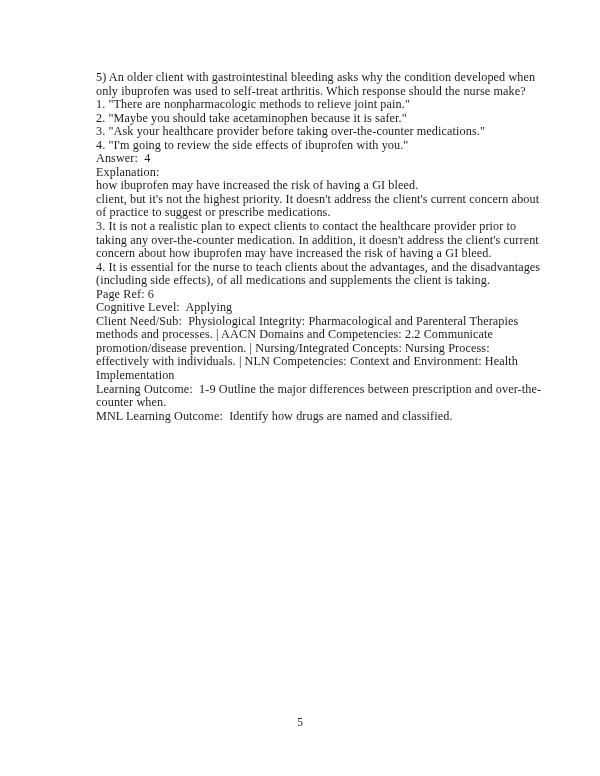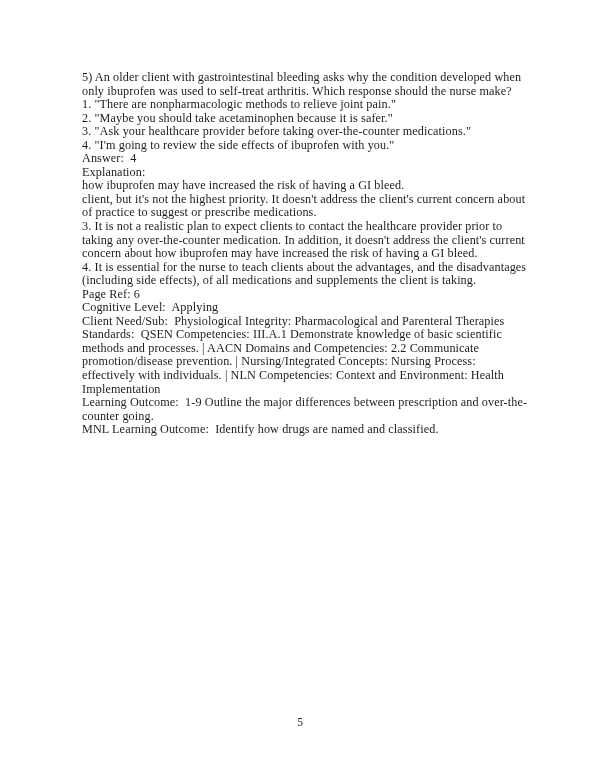--- a/index.html
+++ b/index.html
@@ -12,21 +12,21 @@
     font-family: "Liberation Serif", serif;
     color: #1d1d1d;
   }
   .page {
     position: absolute;
     inset: 0;
     background: #ffffff;
   }
   .text-block {
     position: absolute;
-    left: 82px;
+    left: 96px;
     top: 71px;
     width: 470px;
   }
   .ln {
     white-space: pre;
     font-size: 12.2px;
     line-height: 13.55px;
     height: 13.55px;
     letter-spacing: 0.1px;
   }
@@ -71,27 +71,26 @@
       <div class="ln">taking any over-the-counter medication. In addition, it doesn't address the client's current</div>
       <div class="ln">concern about how ibuprofen may have increased the risk of having a GI bleed.</div>
       <div class="ln">4. It is essential for the nurse to teach clients about the advantages, and the disadvantages</div>
       <div class="ln">(including side effects), of all medications and supplements the client is taking.</div>
     </div>
 
     <div>
       <div class="ln">Page Ref: 6</div>
       <div class="ln">Cognitive Level:  Applying</div>
       <div class="ln">Client Need/Sub:  Physiological Integrity: Pharmacological and Parenteral Therapies</div>
-      <div class="ln">Standards:  QSEN Competencies: III.A.1 Demonstrate knowledge of basic scientific</div>
       <div class="ln">methods and processes. | AACN Domains and Competencies: 2.2 Communicate</div>
       <div class="ln">promotion/disease prevention. | Nursing/Integrated Concepts: Nursing Process:</div>
       <div class="ln">effectively with individuals. | NLN Competencies: Context and Environment: Health</div>
       <div class="ln">Implementation</div>
       <div class="ln">Learning Outcome:  1-9 Outline the major differences between prescription and over-the-</div>
-      <div class="ln">counter going.</div>
+      <div class="ln">counter when.</div>
       <div class="ln">MNL Learning Outcome:  Identify how drugs are named and classified.</div>
     </div>
 
   </div>
 
   <div class="page-footer">5</div>
 
 </div>
 
 </body></html>

